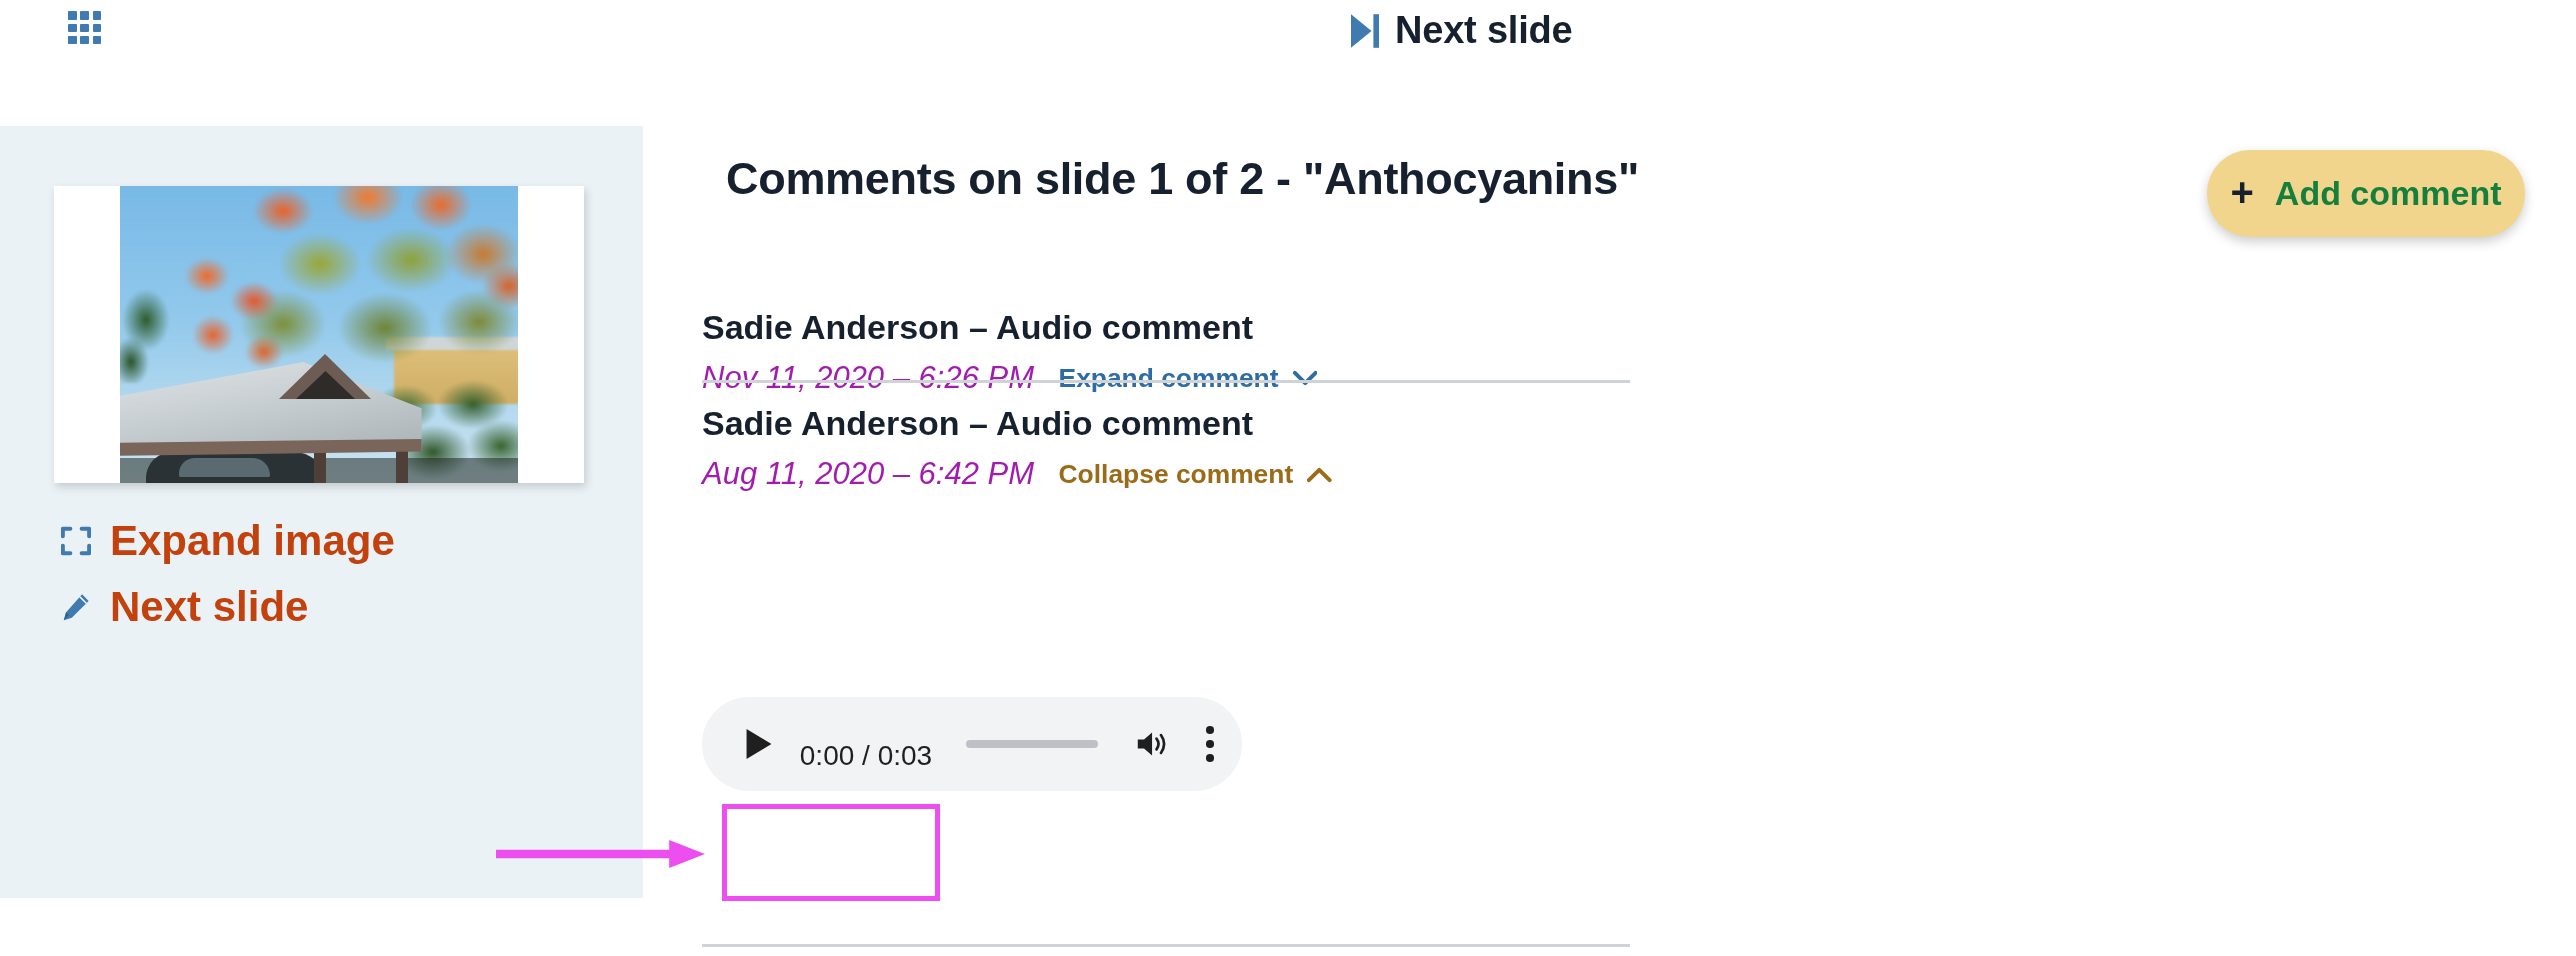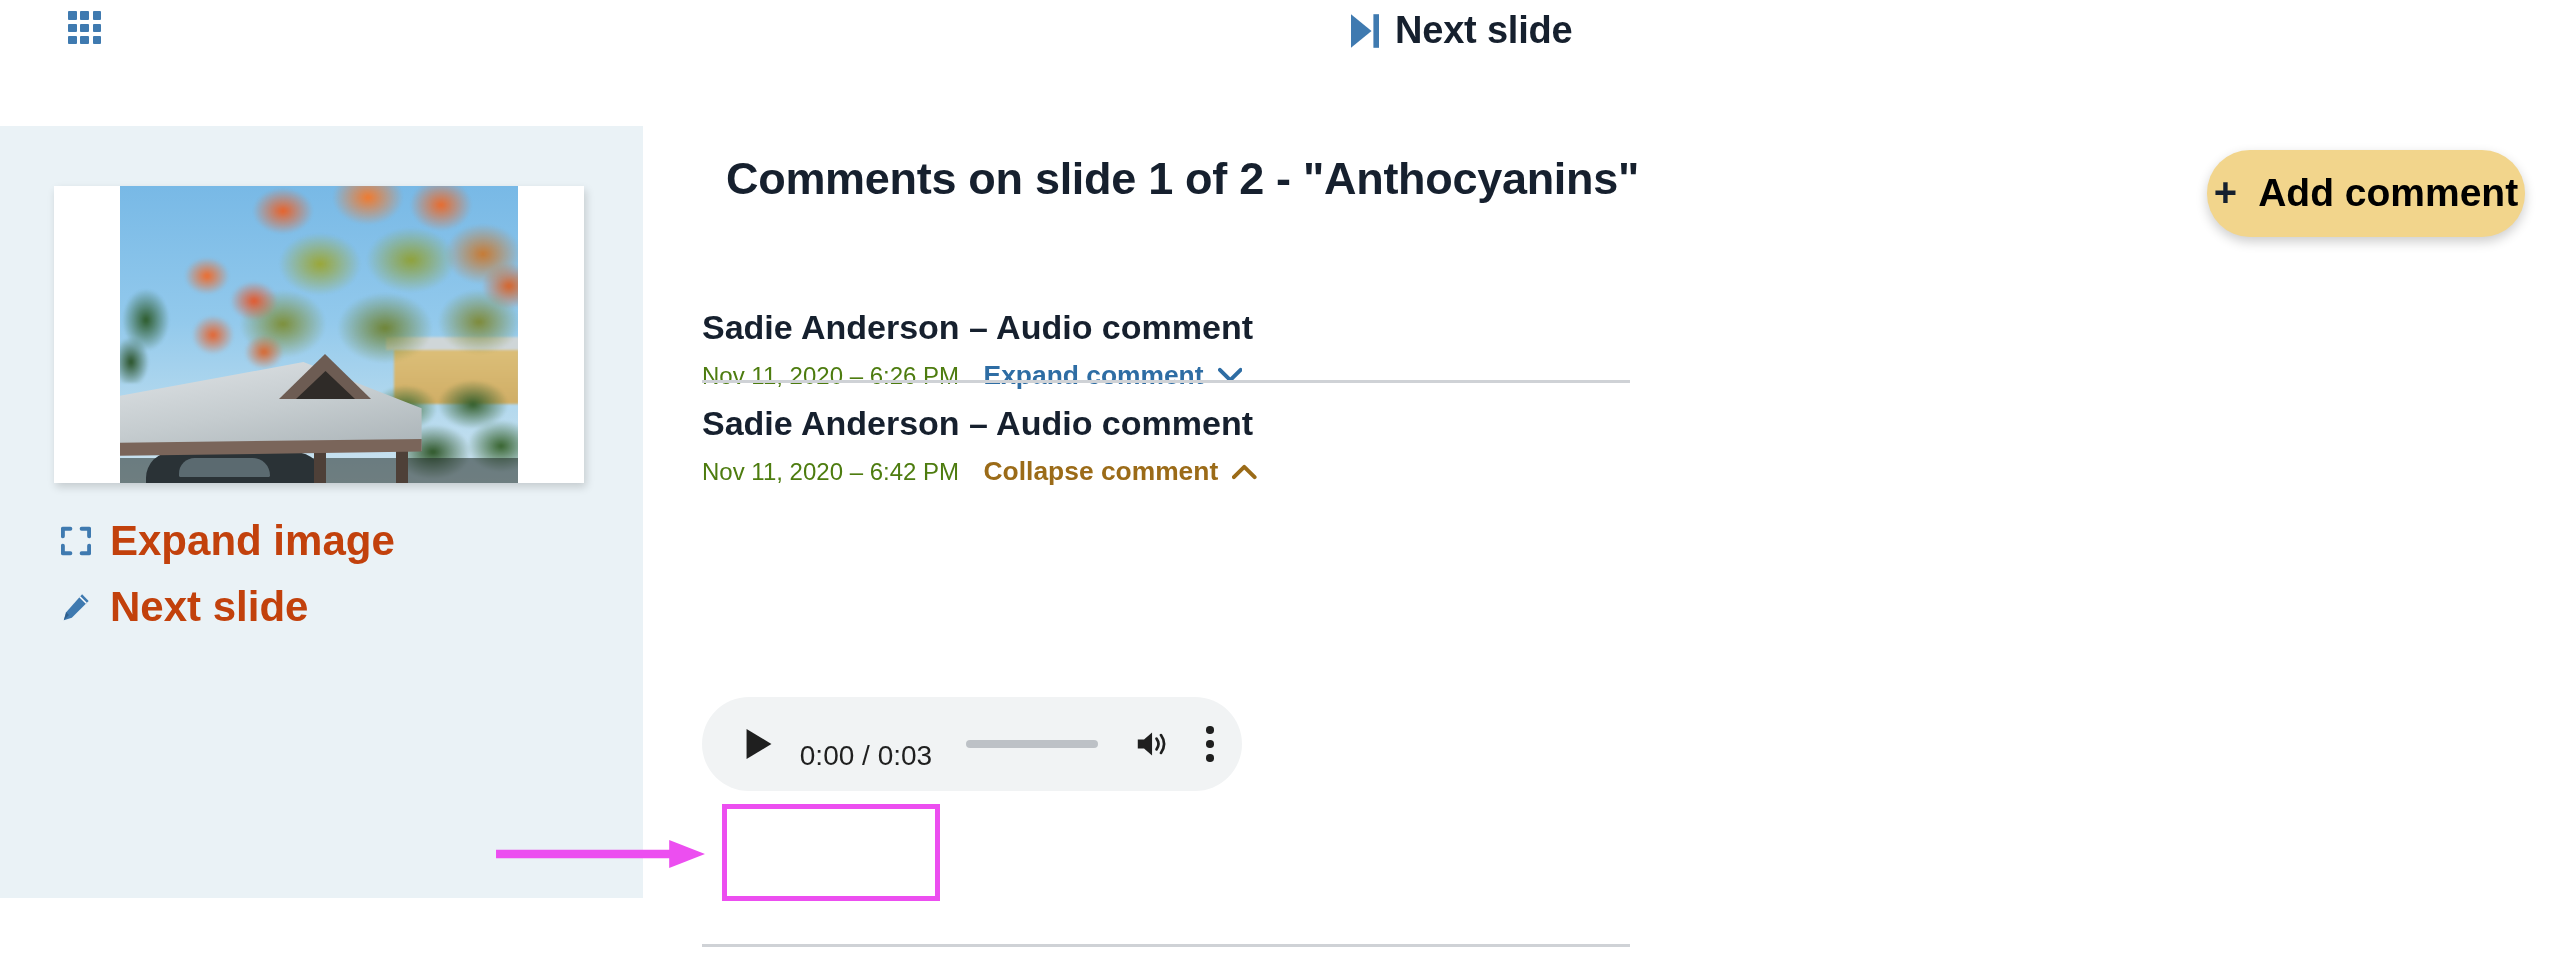--- a/index.html
+++ b/index.html
@@ -276,23 +276,23 @@
     font-family: "Liberation Sans", sans-serif;
   }
   .add-comment-btn .plus {
     font-size: 40px;
     font-weight: 700;
     color: #16202e;
     line-height: 1;
     margin-top: -2.8px;
   }
   .add-comment-btn .label {
-    font-size: 39px;
-    font-weight: 700;
-    color: #000000;
+    font-size: 34px;
+    font-weight: 700;
+    color: #15803d;
     white-space: nowrap;
   }
 
   
   .comment { position: absolute; left: 59px; width: 1099px; }
   #comment-0 { top: 166px; }
   #comment-1 { top: 262px; }
 
   .comment-author {
     font-size: 34px;
@@ -302,24 +302,25 @@
     margin-bottom: 13.2px;
   }
 
   .comment-meta {
     display: flex;
     align-items: center;
     gap: 24.5px;
   }
 
   .comment-date {
-    font-size: 24px;
+    font-size: 31px;
     font-weight: 400;
-    color: #4d7c0f;
-    white-space: nowrap;
+    color: #a21caf;
+    white-space: nowrap;
+    font-style: italic;
   }
 
   .toggle-link {
     display: flex;
     align-items: center;
     gap: 14px;
     cursor: pointer;
     user-select: none;
   }
   .toggle-link .label {
@@ -518,21 +519,21 @@
           </svg>
         </span>
       </div>
     </div>
 
     <div class="divider" id="divider-0"></div>
 
     <div class="comment" id="comment-1">
       <div class="comment-author">Sadie Anderson – Audio comment</div>
       <div class="comment-meta">
-        <span class="comment-date">Nov 11, 2020 – 6:42 PM</span>
+        <span class="comment-date">Aug 11, 2020 – 6:42 PM</span>
         <span class="toggle-link toggle-collapse">
           <span class="label">Collapse comment</span>
           <svg class="chev" viewBox="0 0 26 18">
             <path d="M2 15 L13 4 L24 15" fill="none" stroke="#9b6b18" stroke-width="4.2" stroke-linecap="round" stroke-linejoin="round"></path>
           </svg>
         </span>
       </div>
     </div>
 
     <div class="audio-player">

